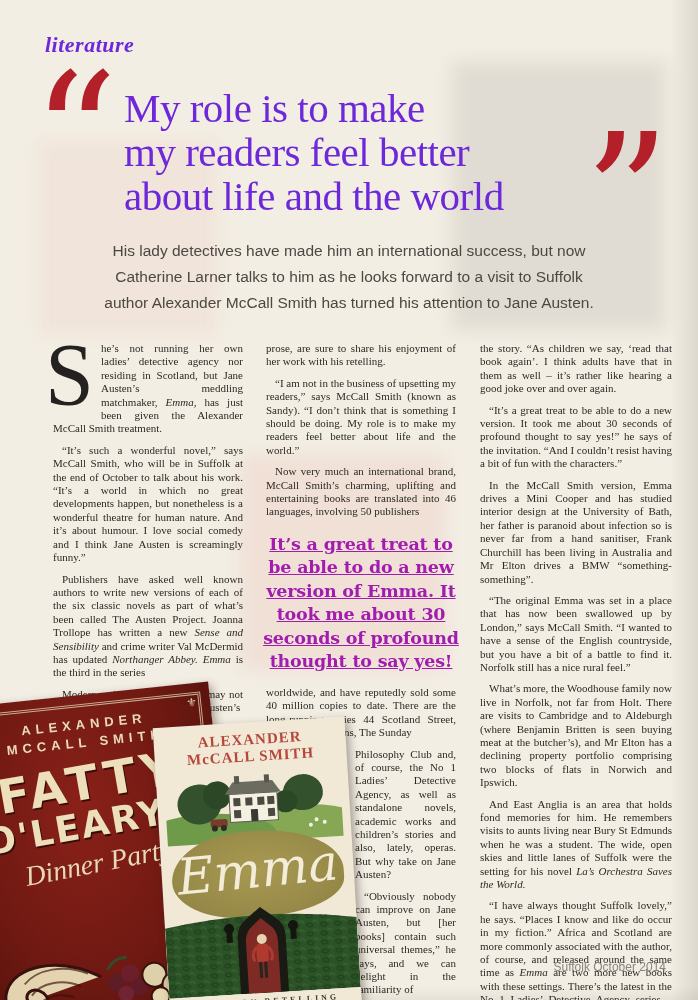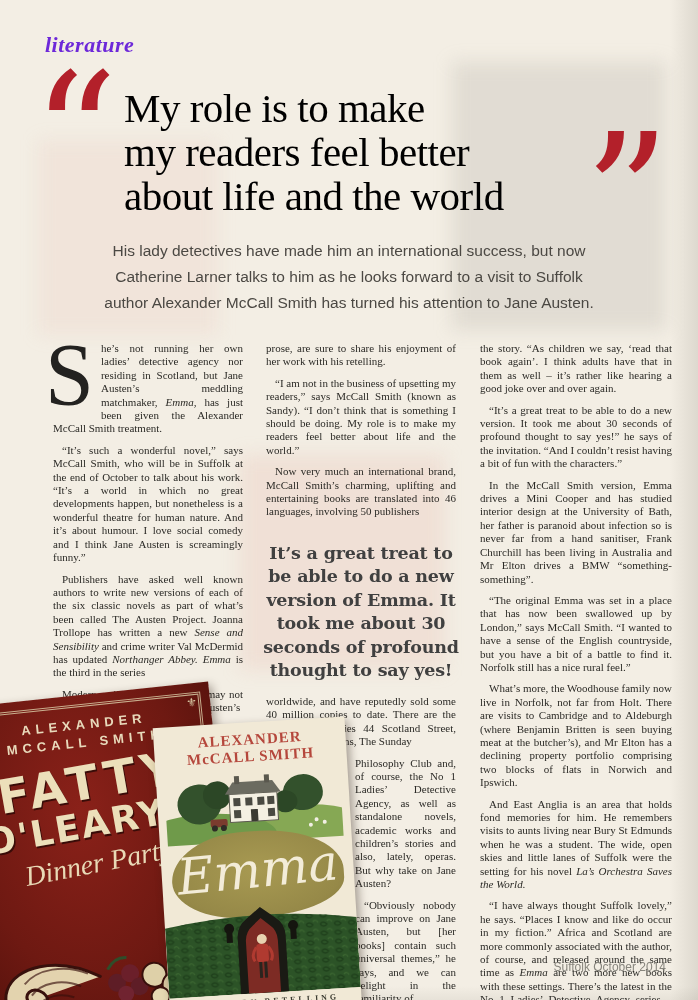--- a/index.html
+++ b/index.html
@@ -16,36 +16,36 @@
   .edge-bottom{position:absolute;left:0;right:0;bottom:0;height:14px;
                background:linear-gradient(to bottom,rgba(90,85,75,0),rgba(90,85,75,.08));}
 
   
   .section-label{position:absolute;left:45px;top:32px;font-style:italic;font-weight:bold;
                  font-size:22px;color:#6d28d9;letter-spacing:.5px;}
   .q-mark{position:absolute;font-family:"DejaVu Serif",serif;color:#b3202a;line-height:1;}
   .q-open{left:32px;top:52px;font-size:168px;}
   .q-close{left:584px;top:112px;font-size:168px;}
   .headline{position:absolute;left:124px;top:86px;width:520px;
-            font-size:41px;line-height:44px;color:#000000;letter-spacing:-.5px;}
+            font-size:41px;line-height:44px;color:#6d28d9;letter-spacing:-.5px;}
   .standfirst{position:absolute;left:48px;top:238px;width:602px;text-align:center;
               font-family:"Liberation Sans",sans-serif;font-size:15.5px;line-height:26px;color:#4b4843;}
 
   
   .col{position:absolute;top:334px;font-size:11px;line-height:13.4px;color:#2b2a26;}
   .col-1{left:45px;width:206px;}
   .col-2{left:258px;width:206px;}
   .col-3{left:472px;width:208px;}
   .para{margin:8px;text-align:justify;}
   .para.indent{text-indent:9px;}
   .dropcap{float:left;font-size:88px;line-height:70px;padding:6px 7px 0 0;color:#232220;}
   .narrow{margin-left:89px;width:117px;}
-  .pull-quote{width:202px;margin:23px auto 12px auto;text-align:center;
+  .pull-quote{width:202px;margin:14px auto 12px auto;text-align:center;
               font-family:"DejaVu Serif",serif;font-weight:bold;
-              font-size:17.5px;line-height:23.5px;color:#404040;letter-spacing:-.2px;}
+              font-size:17.5px;line-height:23.5px;color:#a21caf;letter-spacing:-.2px;text-decoration:underline;}
 
   .footer{position:absolute;right:32px;top:960px;font-family:"Liberation Sans",sans-serif;
           font-size:12px;color:#87857d;}
 
   
   .cover{position:absolute;box-shadow:3px 4px 10px rgba(40,25,15,.4);}
   .cover-fatty{left:-30px;top:694px;width:256px;height:330px;z-index:4;
                transform:rotate(-6deg);
                background:radial-gradient(ellipse at 45% 35%, #8a2119 0%, #6e1912 55%, #4c0f0a 100%);
                color:#e6d7b4;text-align:center;}

